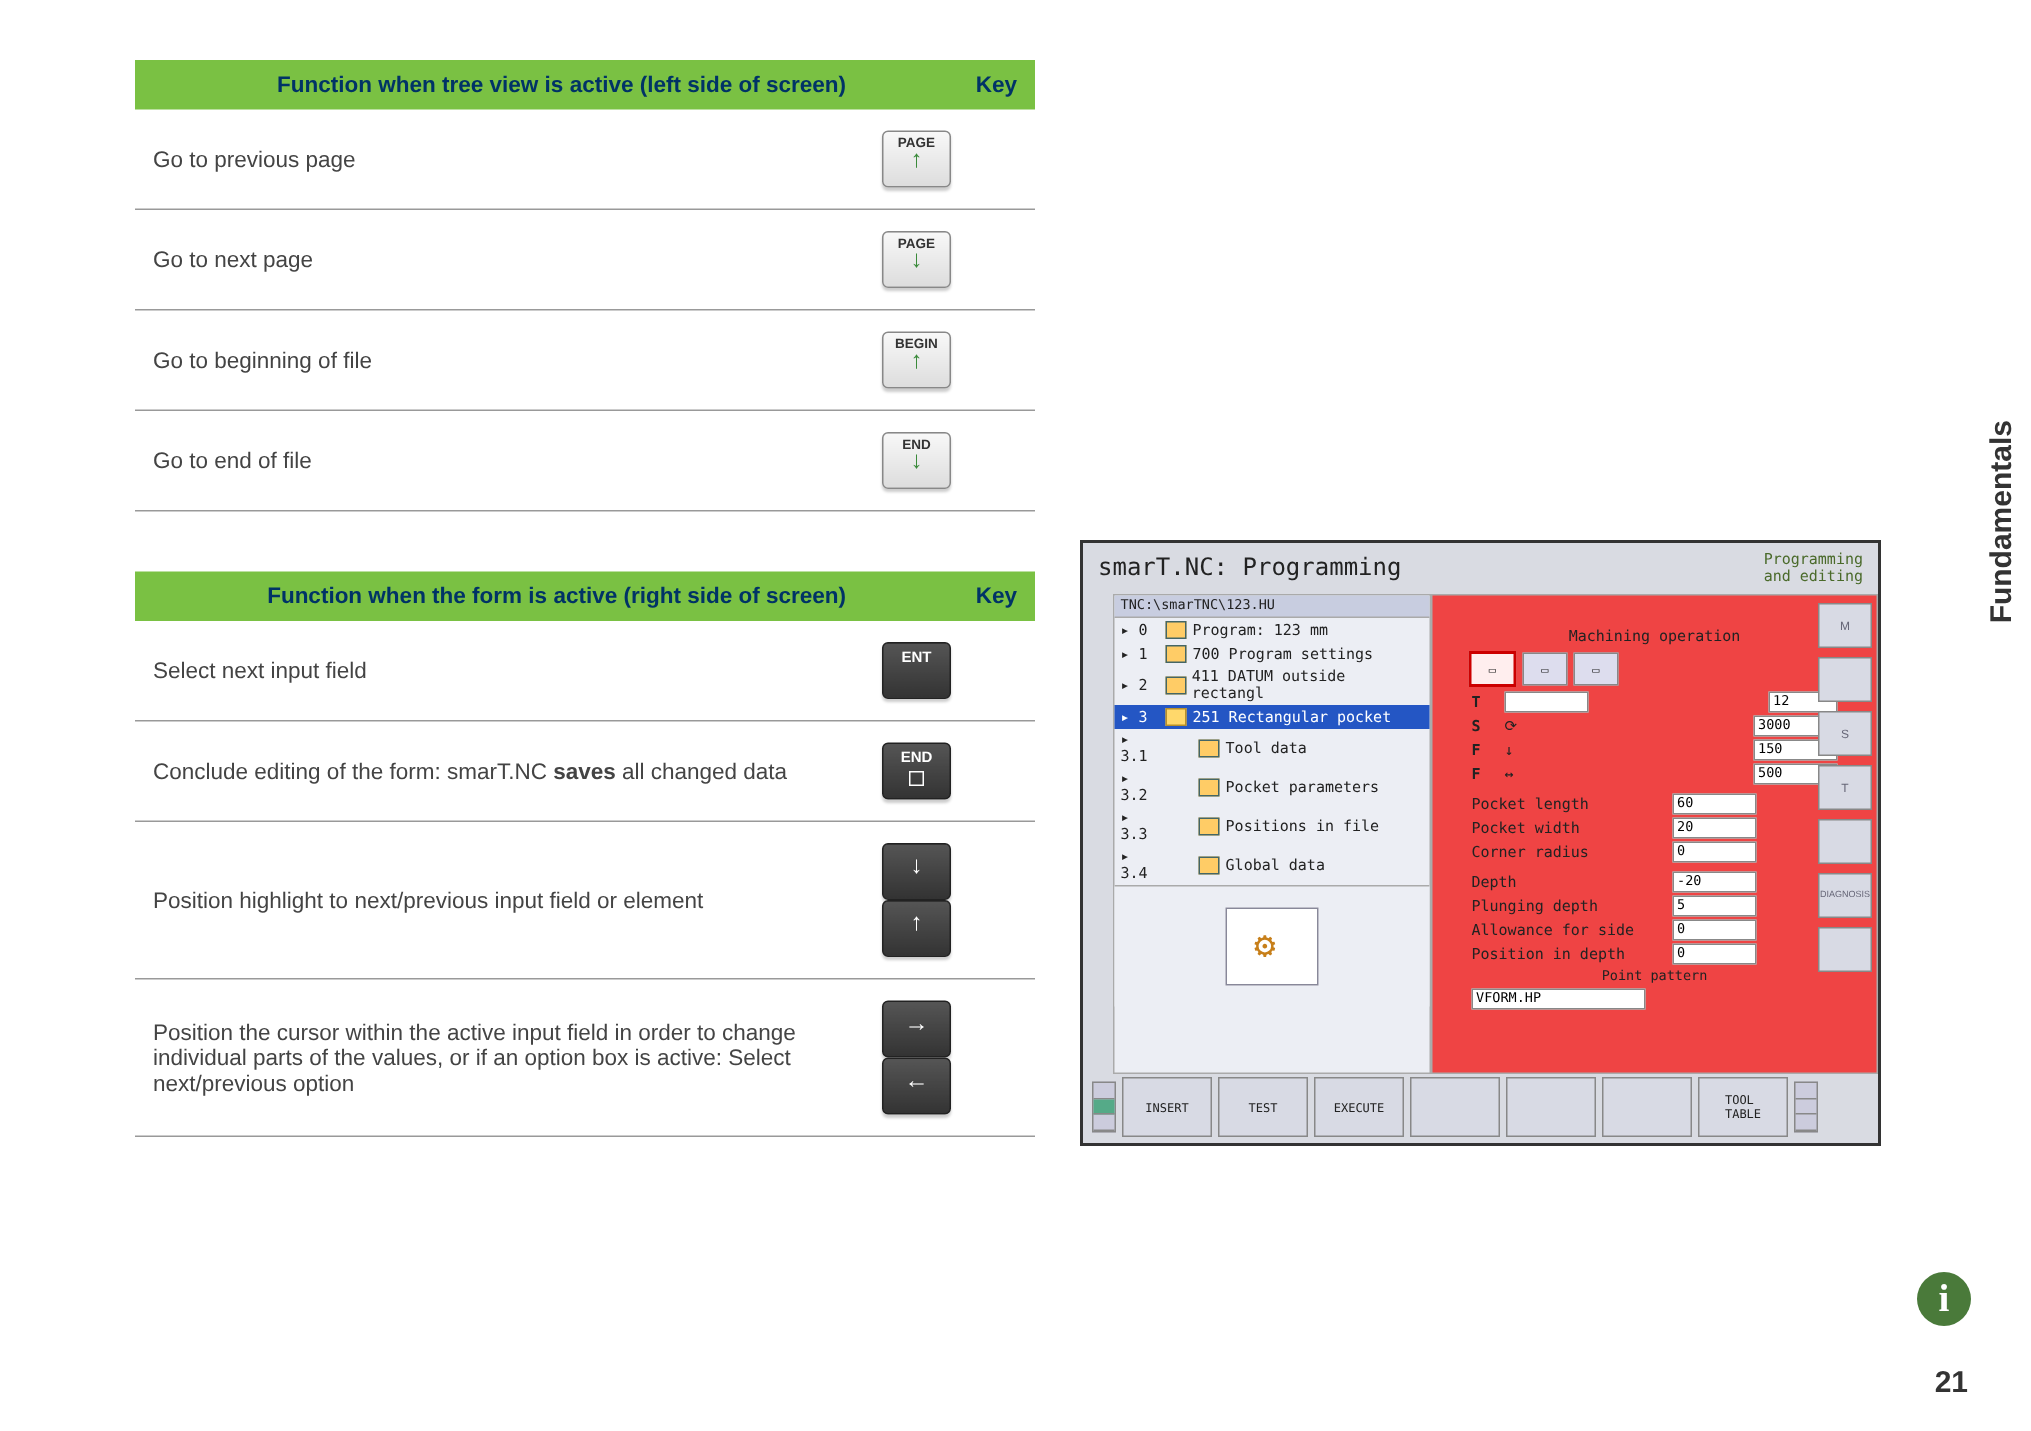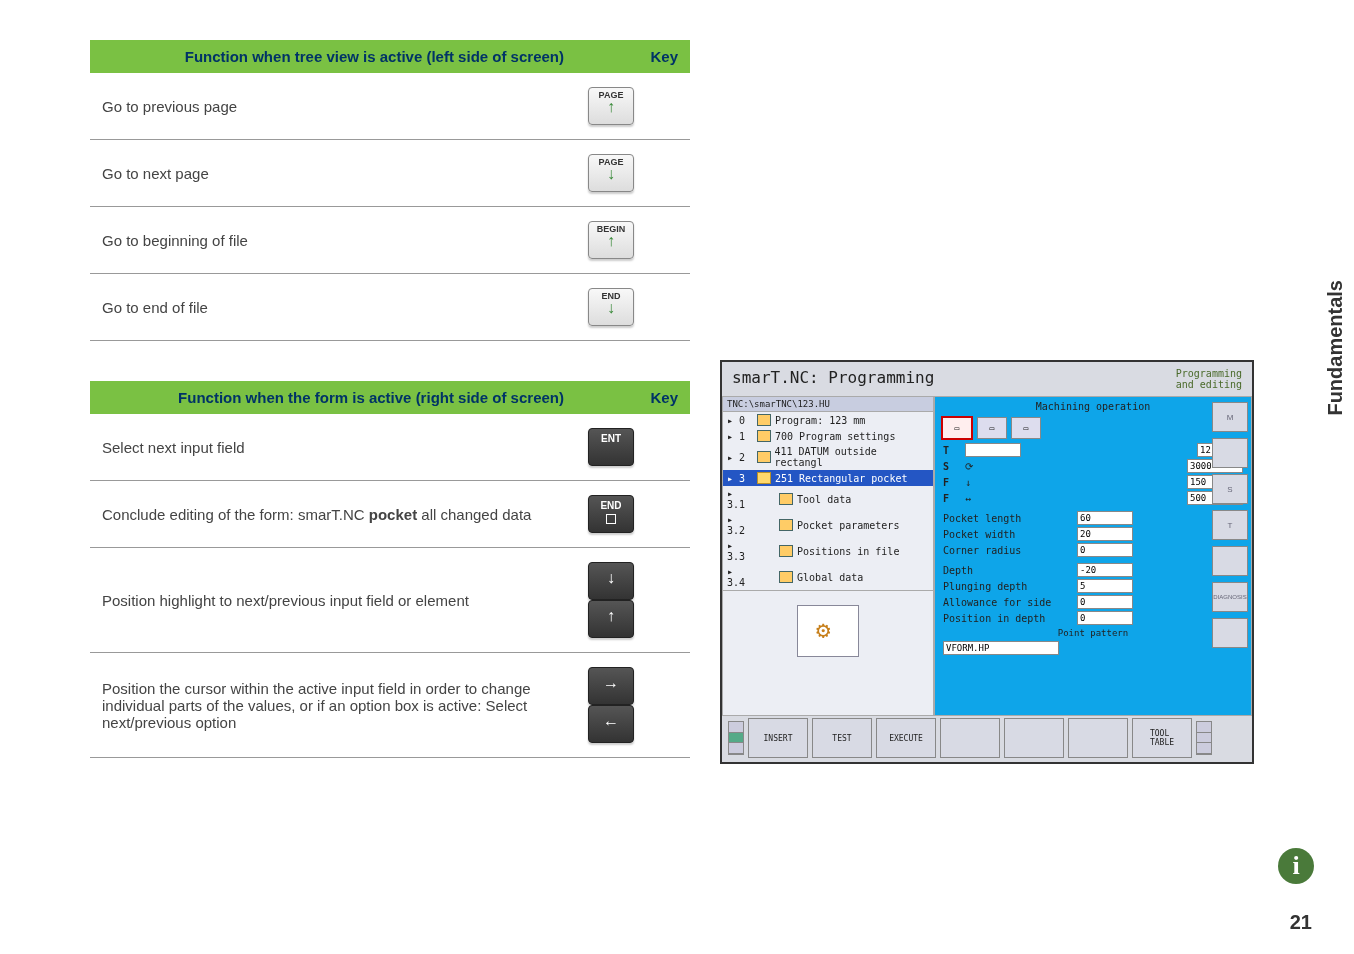--- a/index.html
+++ b/index.html
@@ -131,20 +131,21 @@
   }
   .shot-title .mode {
     font-size: 10px;
     color: #4a6a2a;
     line-height: 1.1;
     text-align: left;
   }
   .shot-body {
     display: flex;
     height: 320px;
+    margin-left: 20px;
   }
   .tree {
     width: 210px;
     background: #eceef4;
     border: 1px solid #aaa;
     font-family: monospace;
     font-size: 10px;
   }
   .tree-hdr {
     background: #c8cde0;
@@ -172,25 +173,25 @@
     background:#eceef4;
   }
   .tree-img .pic {
     width:60px;height:50px;border:1px solid #889;background:#fff;position:relative;
   }
   .tree-img .pic::after {
     content:"⚙"; color:#c77f1a; font-size:24px; position:absolute; left:18px; top:10px;
   }
   .formarea {
     flex: 1;
-    background: #0ea5e9;
+    background: #ef4444;
     border: 1px solid #aaa;
     font-family: monospace;
     font-size: 10px;
-    padding: 2px;
+    padding: 20px;
     position: relative;
   }
   .formhdr {
     text-align:center;
     font-size: 10px;
     padding: 2px 0;
   }
   .iconrow {
     display:flex;
     gap:4px;
@@ -299,21 +300,21 @@
       <tbody>
           <tr>
         <th>Function when the form is active (right side of screen)</th>
         <th class="keycol">Key</th>
       </tr>
       <tr>
         <td>Select next input field</td>
         <td class="keycell"><span class="keybtn dark"><span class="lbl">ENT</span></span></td>
       </tr>
       <tr>
-        <td>Conclude editing of the form: smarT.NC <b>pocket</b> all changed data</td>
+        <td>Conclude editing of the form: smarT.NC <b>saves</b> all changed data</td>
         <td class="keycell"><span class="keybtn dark"><span class="lbl">END</span><span class="sq"></span></span></td>
       </tr>
       <tr>
         <td>Position highlight to next/previous input field or element</td>
         <td class="keycell">
           <span class="keybtn dark"><span class="arrow" style="padding-top:8px">↓</span></span>
           <span class="keybtn dark"><span class="arrow" style="padding-top:8px">↑</span></span>
         </td>
       </tr>
       <tr>

